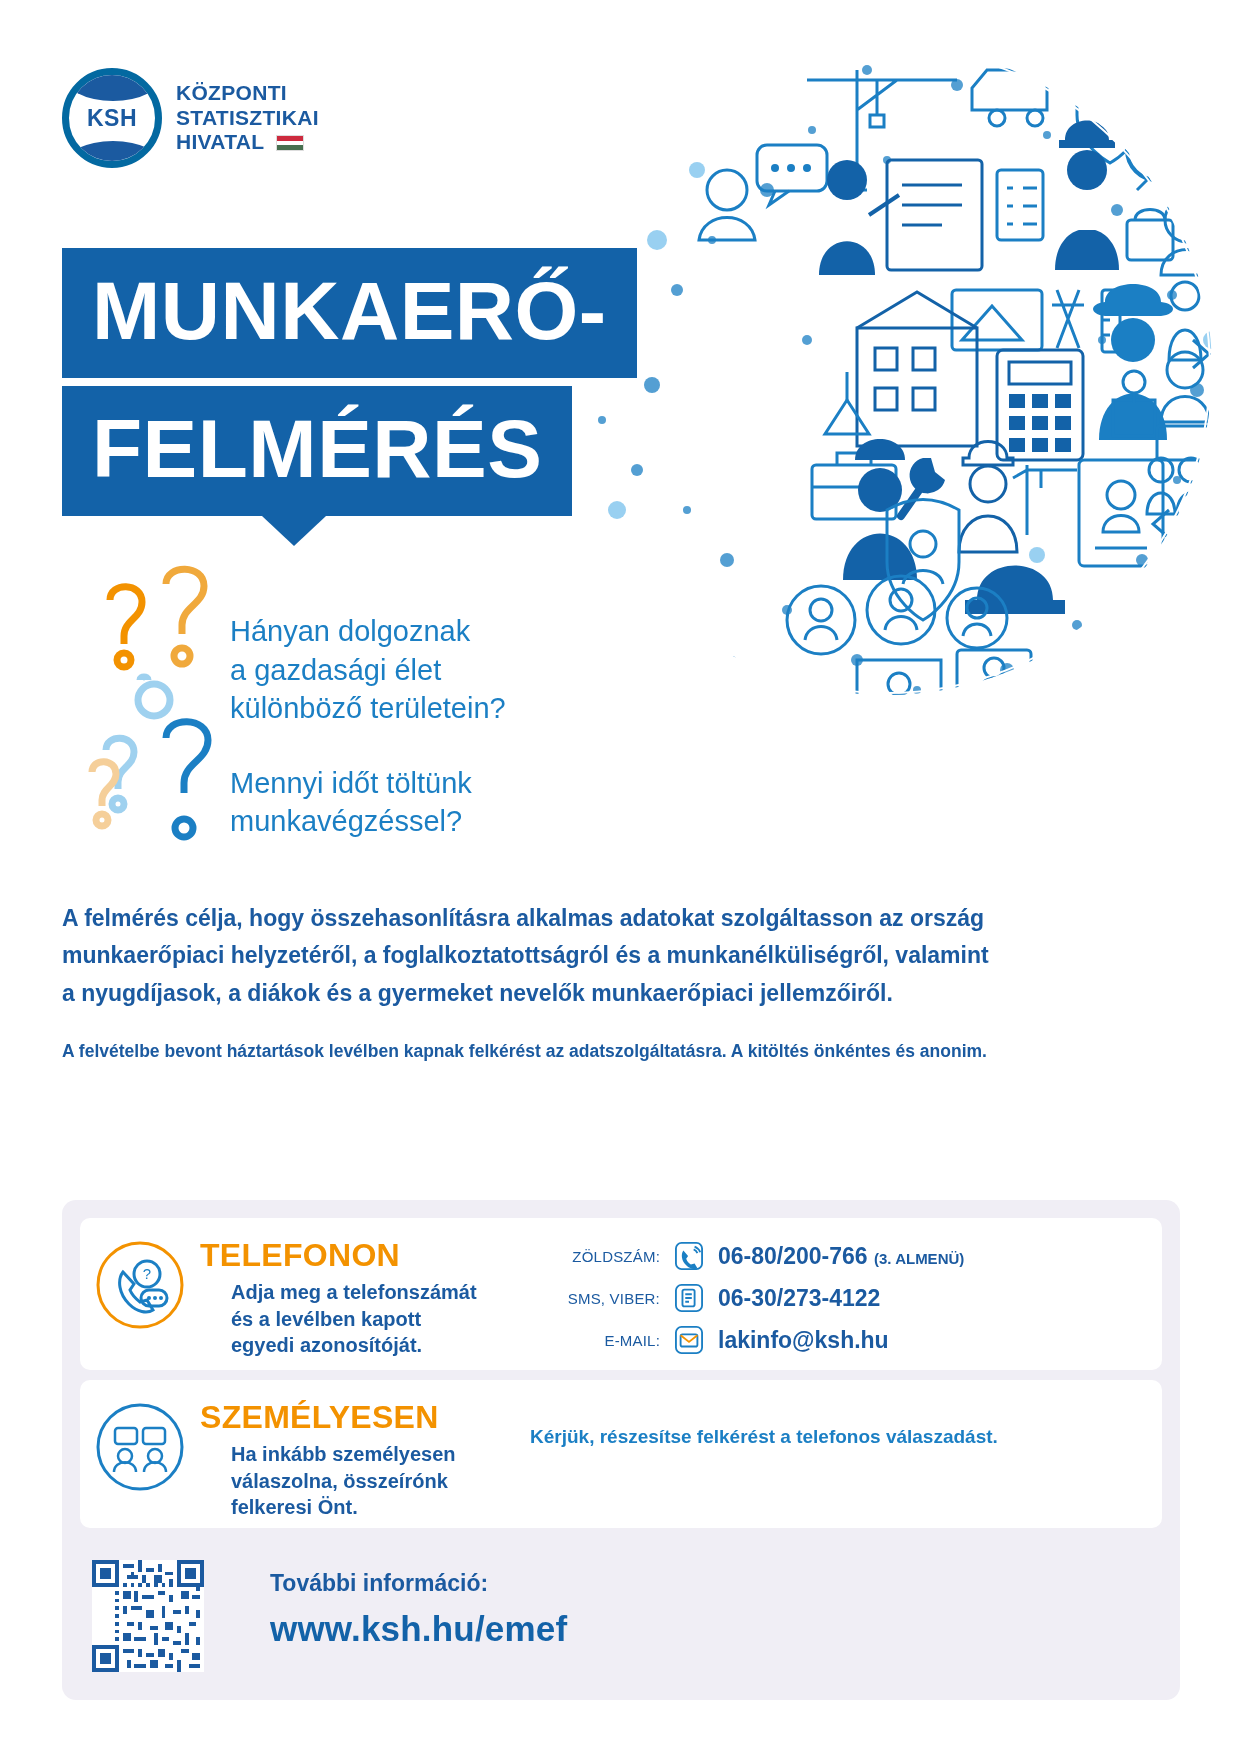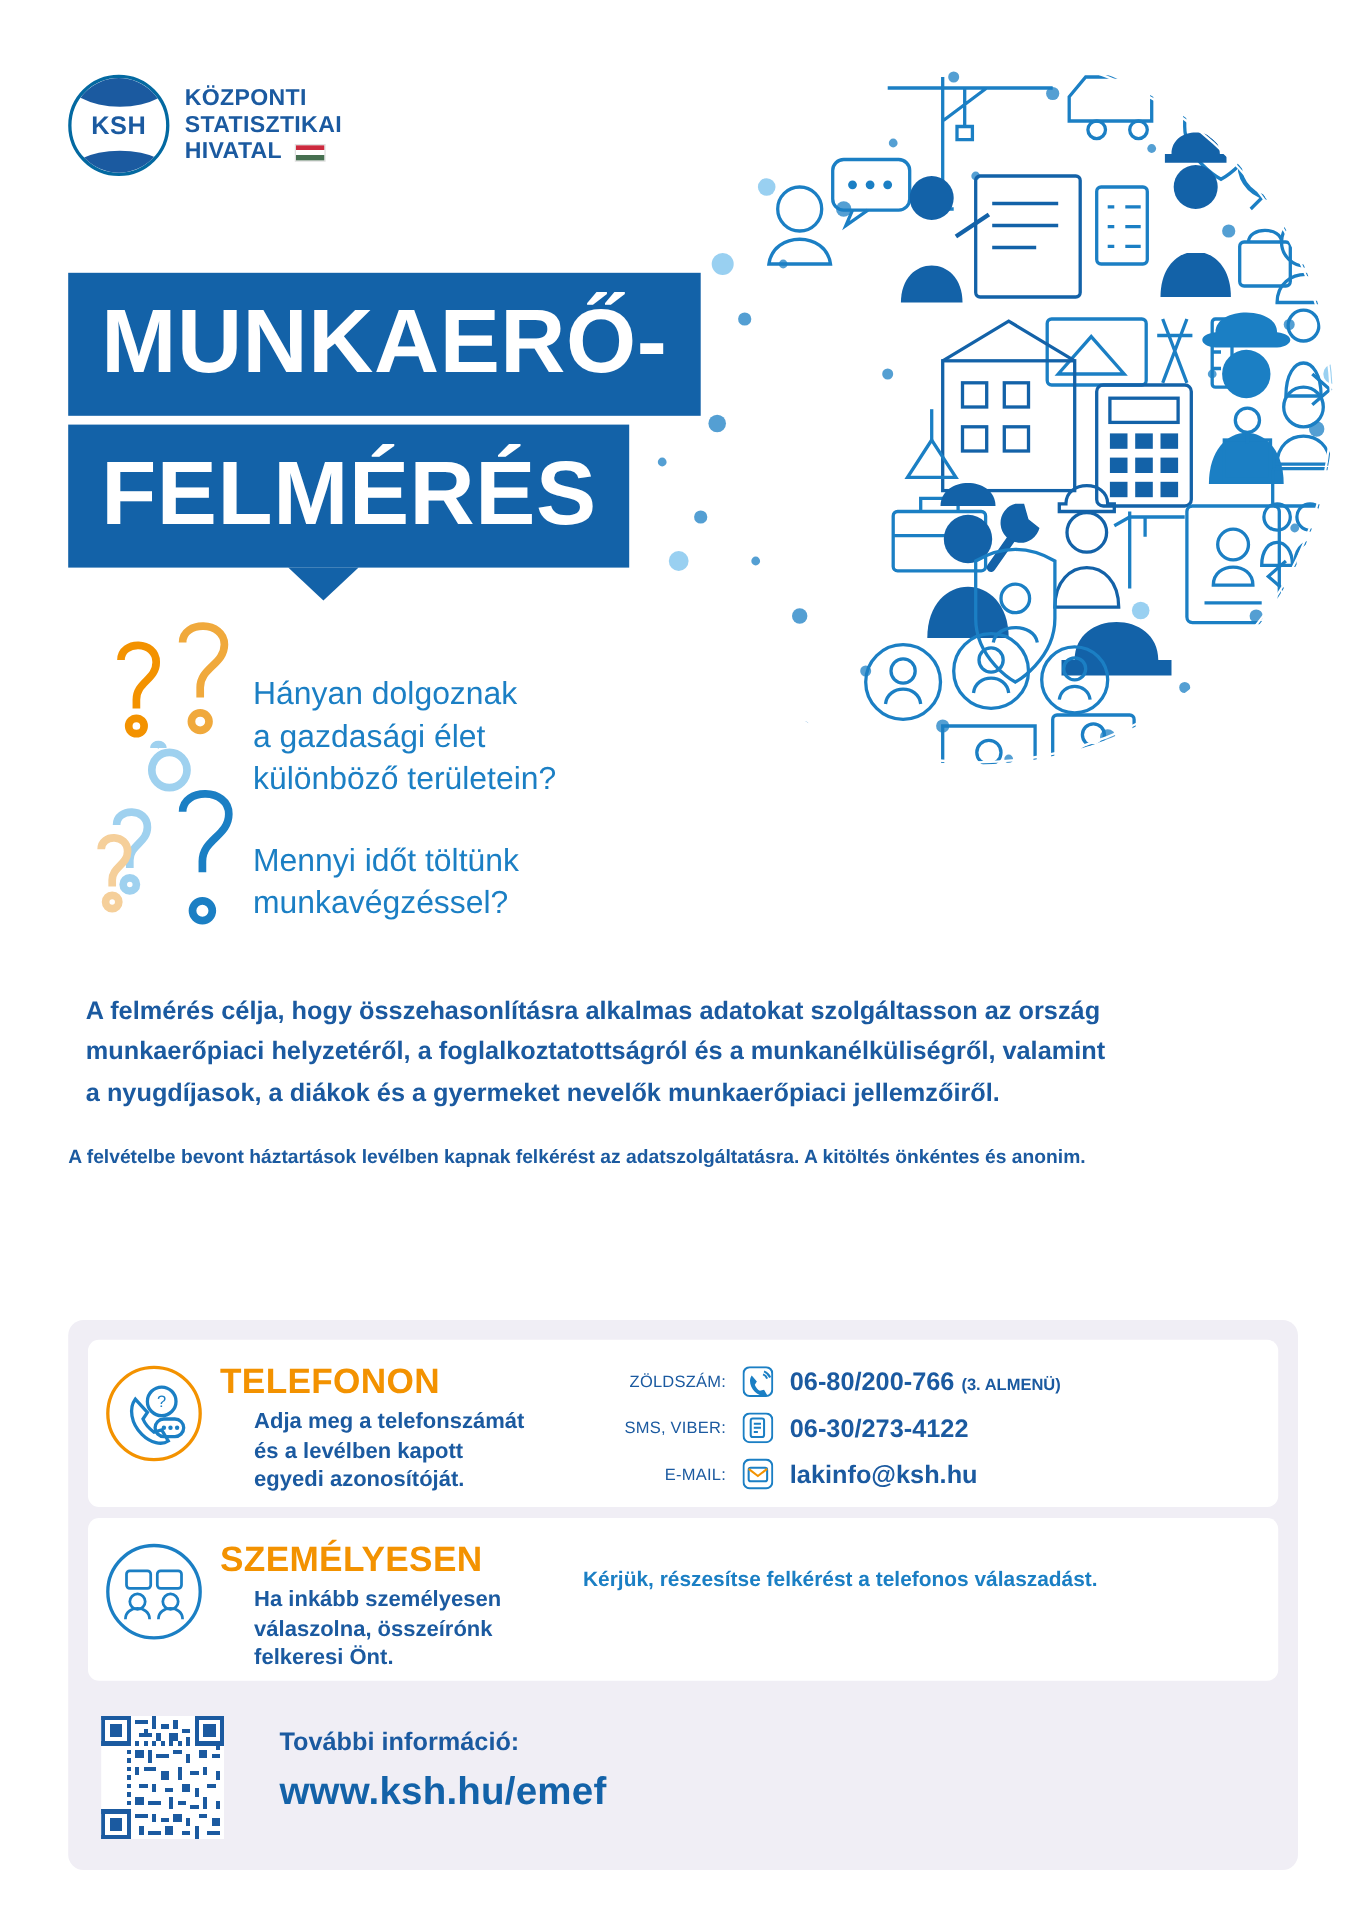--- a/index.html
+++ b/index.html
@@ -23,21 +23,21 @@
     top: 68px;
     display: flex;
     align-items: center;
     gap: 14px;
   }
   .logo-mark {
     width: 86px;
     height: 86px;
     border-radius: 50%;
     background: #ffffff;
-    border: 3px solid #0369a1;
+    border: 7px solid #0369a1;
     position: relative;
     overflow: hidden;
     display: flex;
     align-items: center;
     justify-content: center;
   }
   .logo-mark .arc-top {
     position: absolute;
     left: -6px;
     top: -30px;
@@ -164,21 +164,21 @@
     font-size: 23px;
     font-weight: bold;
     line-height: 1.62;
     margin: 0 0 30px 0;
   }
   .para-main {
     color: #1b5aa0;
     font-size: 23px;
     font-weight: bold;
     line-height: 1.62;
-    margin: 0 0 26px 16px;
+    margin: 0 0 26px 0;
   }
   .para-note {
     color: #1b5aa0;
     font-size: 17.5px;
     font-weight: bold;
     line-height: 1.5;
     margin: 0;
   }
 
   
@@ -285,21 +285,21 @@
   .qr {
     position: absolute;
     left: 92px;
     top: 1560px;
     width: 112px;
     height: 112px;
     z-index: 4;
   }
   .footer-info {
     position: absolute;
-    left: 254px;
+    left: 270px;
     top: 1570px;
     z-index: 4;
   }
   .footer-label {
     font-size: 23px;
     font-weight: bold;
     color: #1b5aa0;
     margin-bottom: 12px;
   }
   .footer-url {

